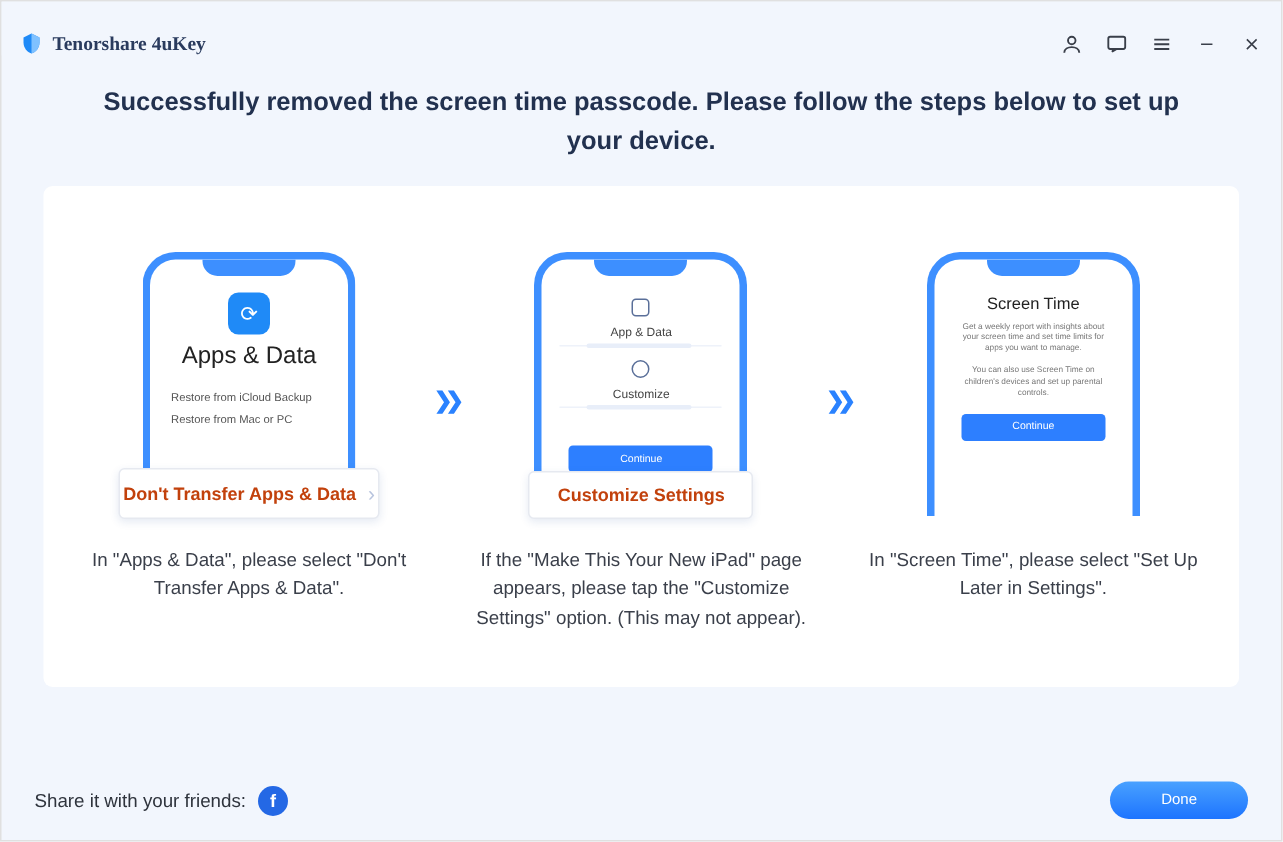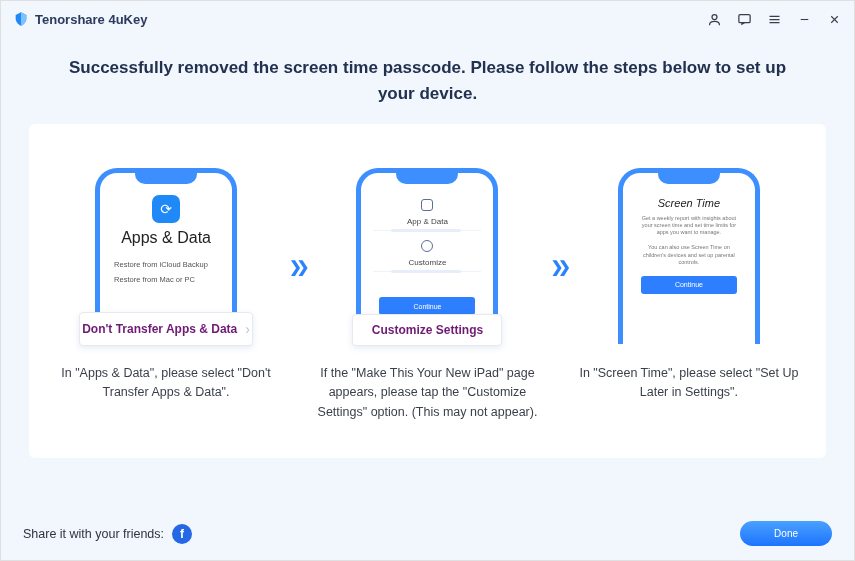--- a/index.html
+++ b/index.html
@@ -9,23 +9,24 @@
   background: #f2f6fd;
   font-family: -apple-system, Segoe UI, Arial, sans-serif;
   overflow: hidden;
   border: 1px solid #e0e0e0;
   display: flex;
   flex-direction: column;
 }
 .titlebar {
   height: 36px;
   display: flex;
-  align-items: center;
+  align-items: flex-end;
   padding: 0 12px;
   background: #f2f6fd;
+  font-family: Liberation Serif, serif;
 }
 .titlebar-left { display: flex; align-items: center; gap: 6px; }
 .logo-icon { width: 16px; height: 16px; }
 .app-title { font-size: 13px; font-weight: 600; color: #2a3b5e; }
 .titlebar-right { margin-left: auto; display: flex; align-items: center; gap: 14px; }
 .win-btn { width: 16px; height: 16px; display: flex; align-items: center; justify-content: center; color: #3a3f4a; cursor: pointer; }
 .heading {
   text-align: center;
   font-size: 17px;
   font-weight: 600;
@@ -80,21 +81,21 @@
   font-size: 8px;
   color: #444;
   text-align: left;
   padding: 4px 4px 0 4px;
 }
 .callout {
   position: absolute;
   background: #fff;
   border: 1px solid #e6e9f0;
   border-radius: 4px;
-  color: #701a75;
+  color: #c2410c;
   font-size: 12px;
   font-weight: 700;
   padding: 8px 10px;
   box-shadow: 0 2px 6px rgba(40,80,160,0.12);
   white-space: nowrap;
   display: flex;
   align-items: center;
   justify-content: center;
 }
 .callout.chevron::after {
@@ -142,21 +143,21 @@
 .s1-line { font-size:7.5px;color:#555;padding:3px 2px; }
 .s1-callout { bottom:-2px; left:2px; right:2px; }
 
 .s2-row { display:flex;align-items:center;gap:6px;padding:4px 6px;border-bottom:1px solid #eef2fa;flex-direction:column; }
 .s2-ic { width:12px;height:12px;border:1px solid #5a6f99;border-radius:3px;display:inline-block; }
 .s2-txt { font-size:8px;color:#444; }
 .s2-bar { height:3px;background:#e8eef9;border-radius:2px;margin-left:18px;margin-top:-2px; width:70px;}
 .s2-continue { margin:24px auto 0;width:96px;height:18px;background:#2d7fff;border-radius:3px;color:#fff;font-size:7px;display:flex;align-items:center;justify-content:center; }
 .s2-callout { bottom:-2px; left:14px; right:14px; }
 
-.s3-title { text-align:center;font-size:11px;font-weight:500;color:#222;margin-top:4px;margin-bottom:6px;font-style:italic; }
+.s3-title { text-align:center;font-size:11px;font-weight:500;color:#222;margin-top:4px;margin-bottom:6px; }
 .s3-sub { text-align:center;font-size:5.5px;color:#777;line-height:1.3;padding:0 6px;margin-bottom:8px; }
 .s3-continue { margin:10px auto 0;width:96px;height:18px;background:#2d7fff;border-radius:3px;color:#fff;font-size:7px;display:flex;align-items:center;justify-content:center; }
 .s3-callout { bottom:-2px; left:8px; right:8px; }
 </style>
 </head>
 <body>
 
 <div class="titlebar">
   <div class="titlebar-left">
     <svg class="logo-icon" viewBox="0 0 24 24">

